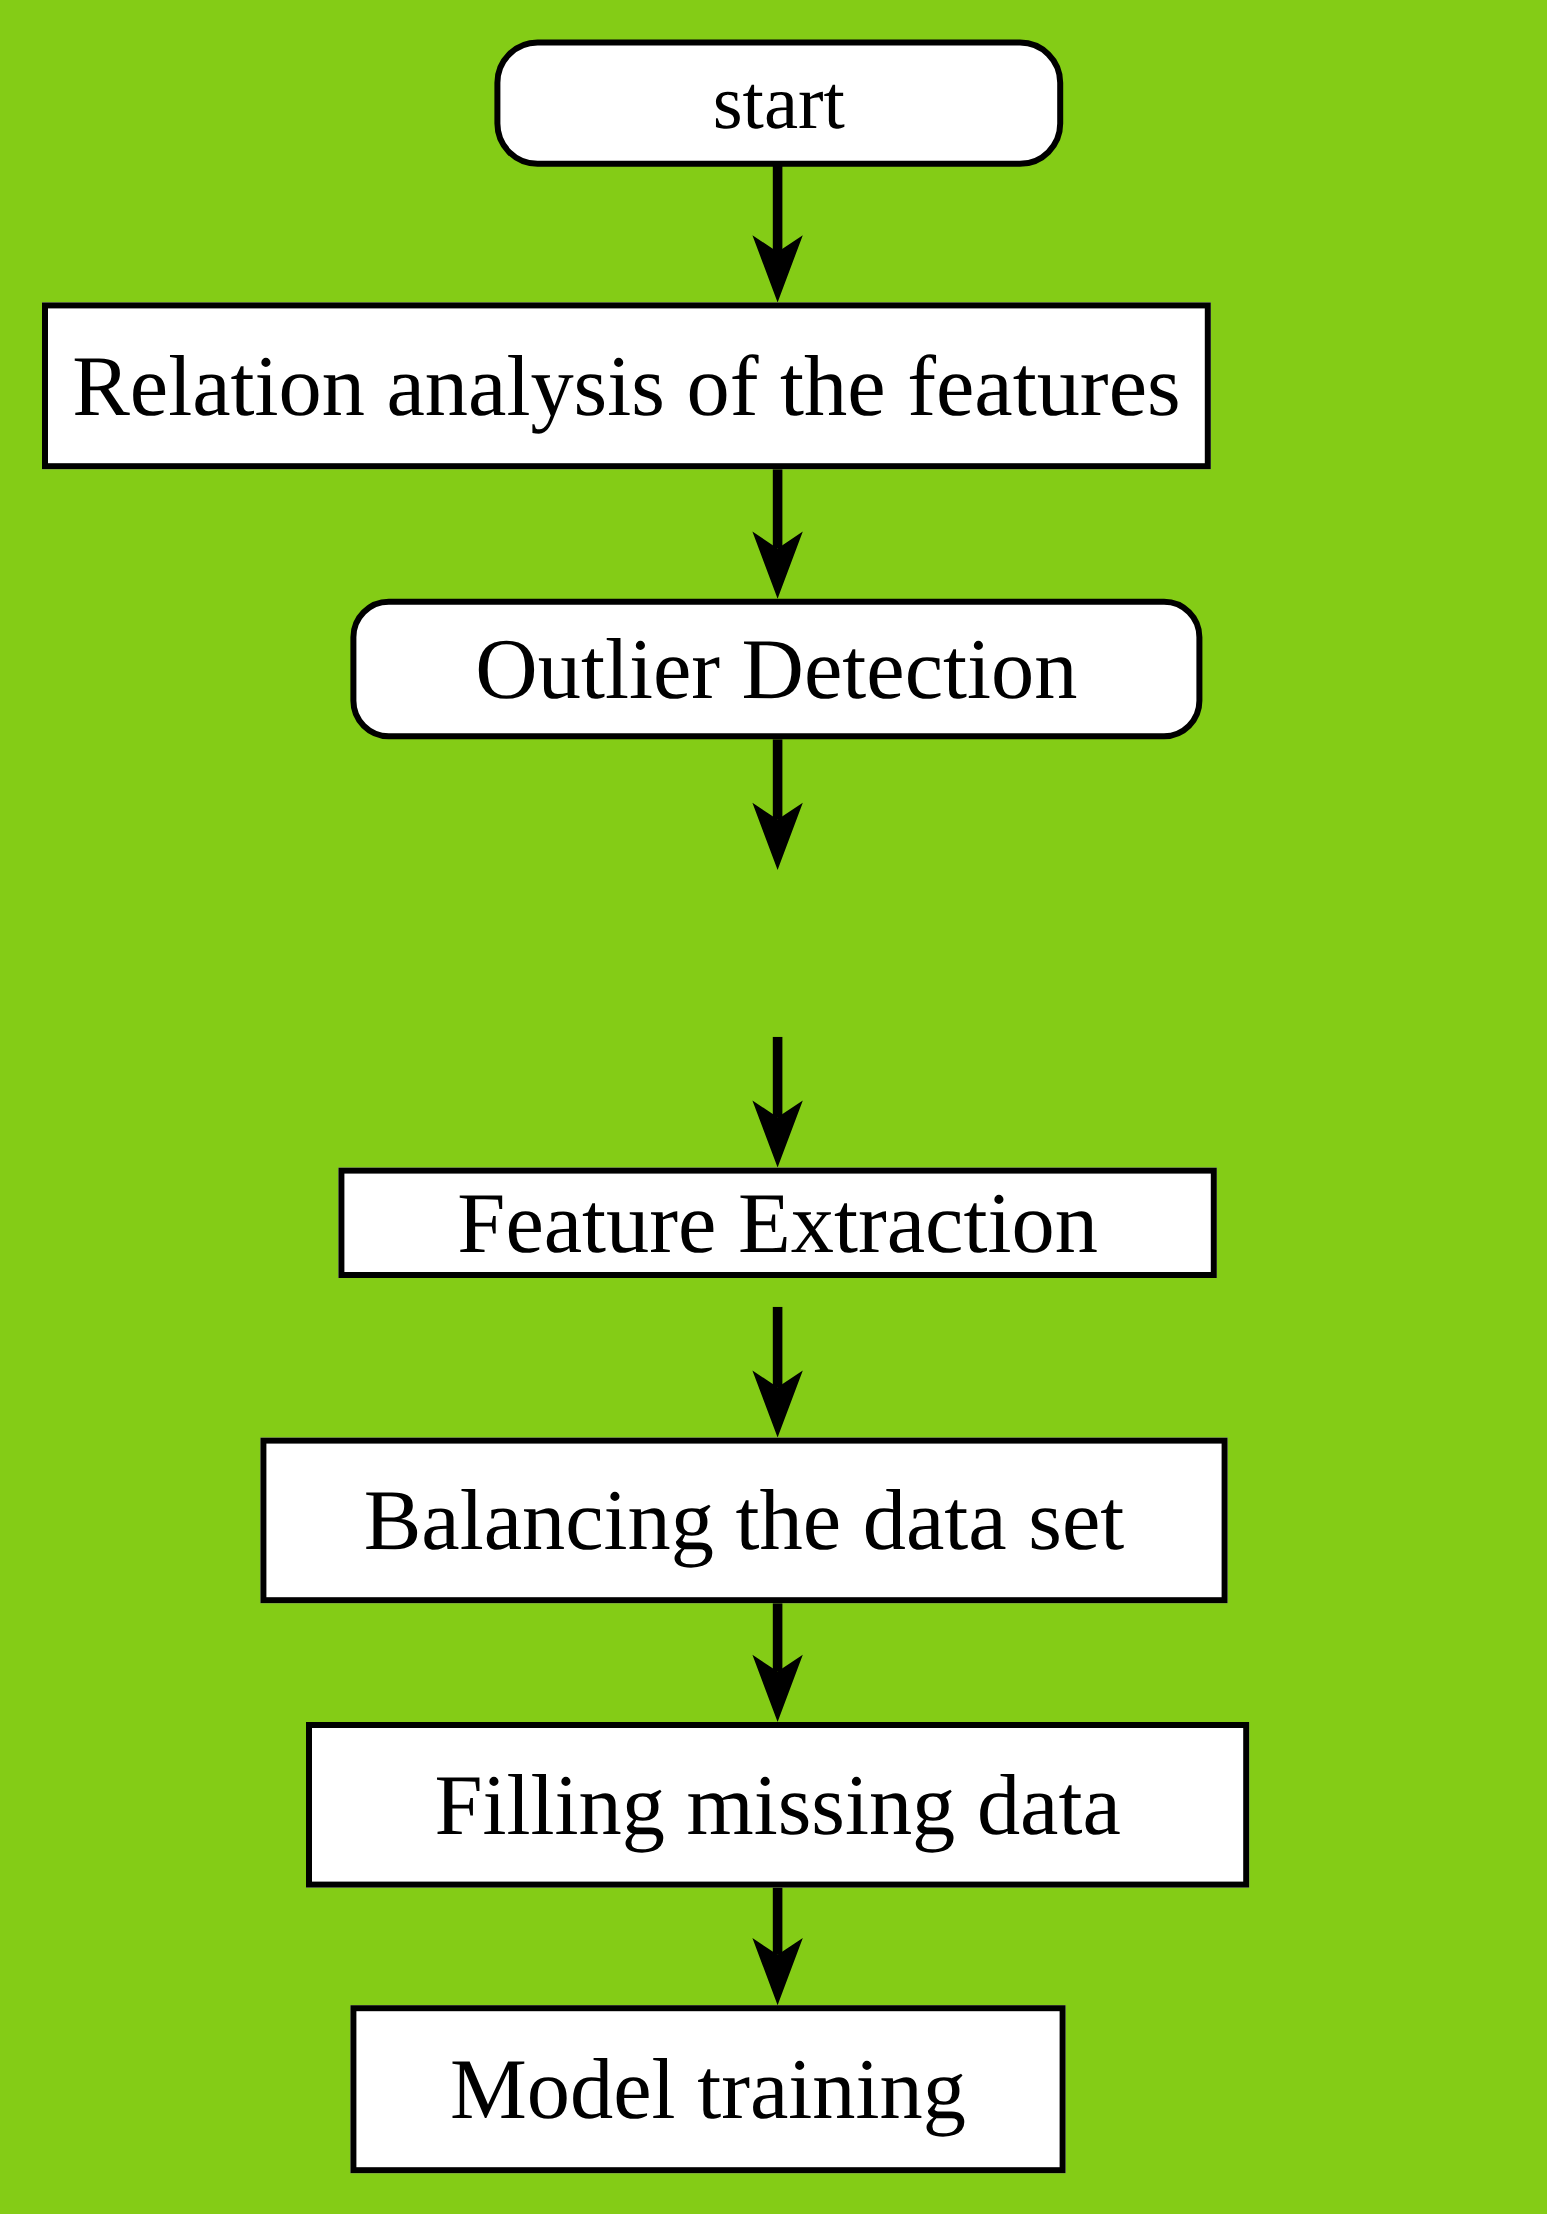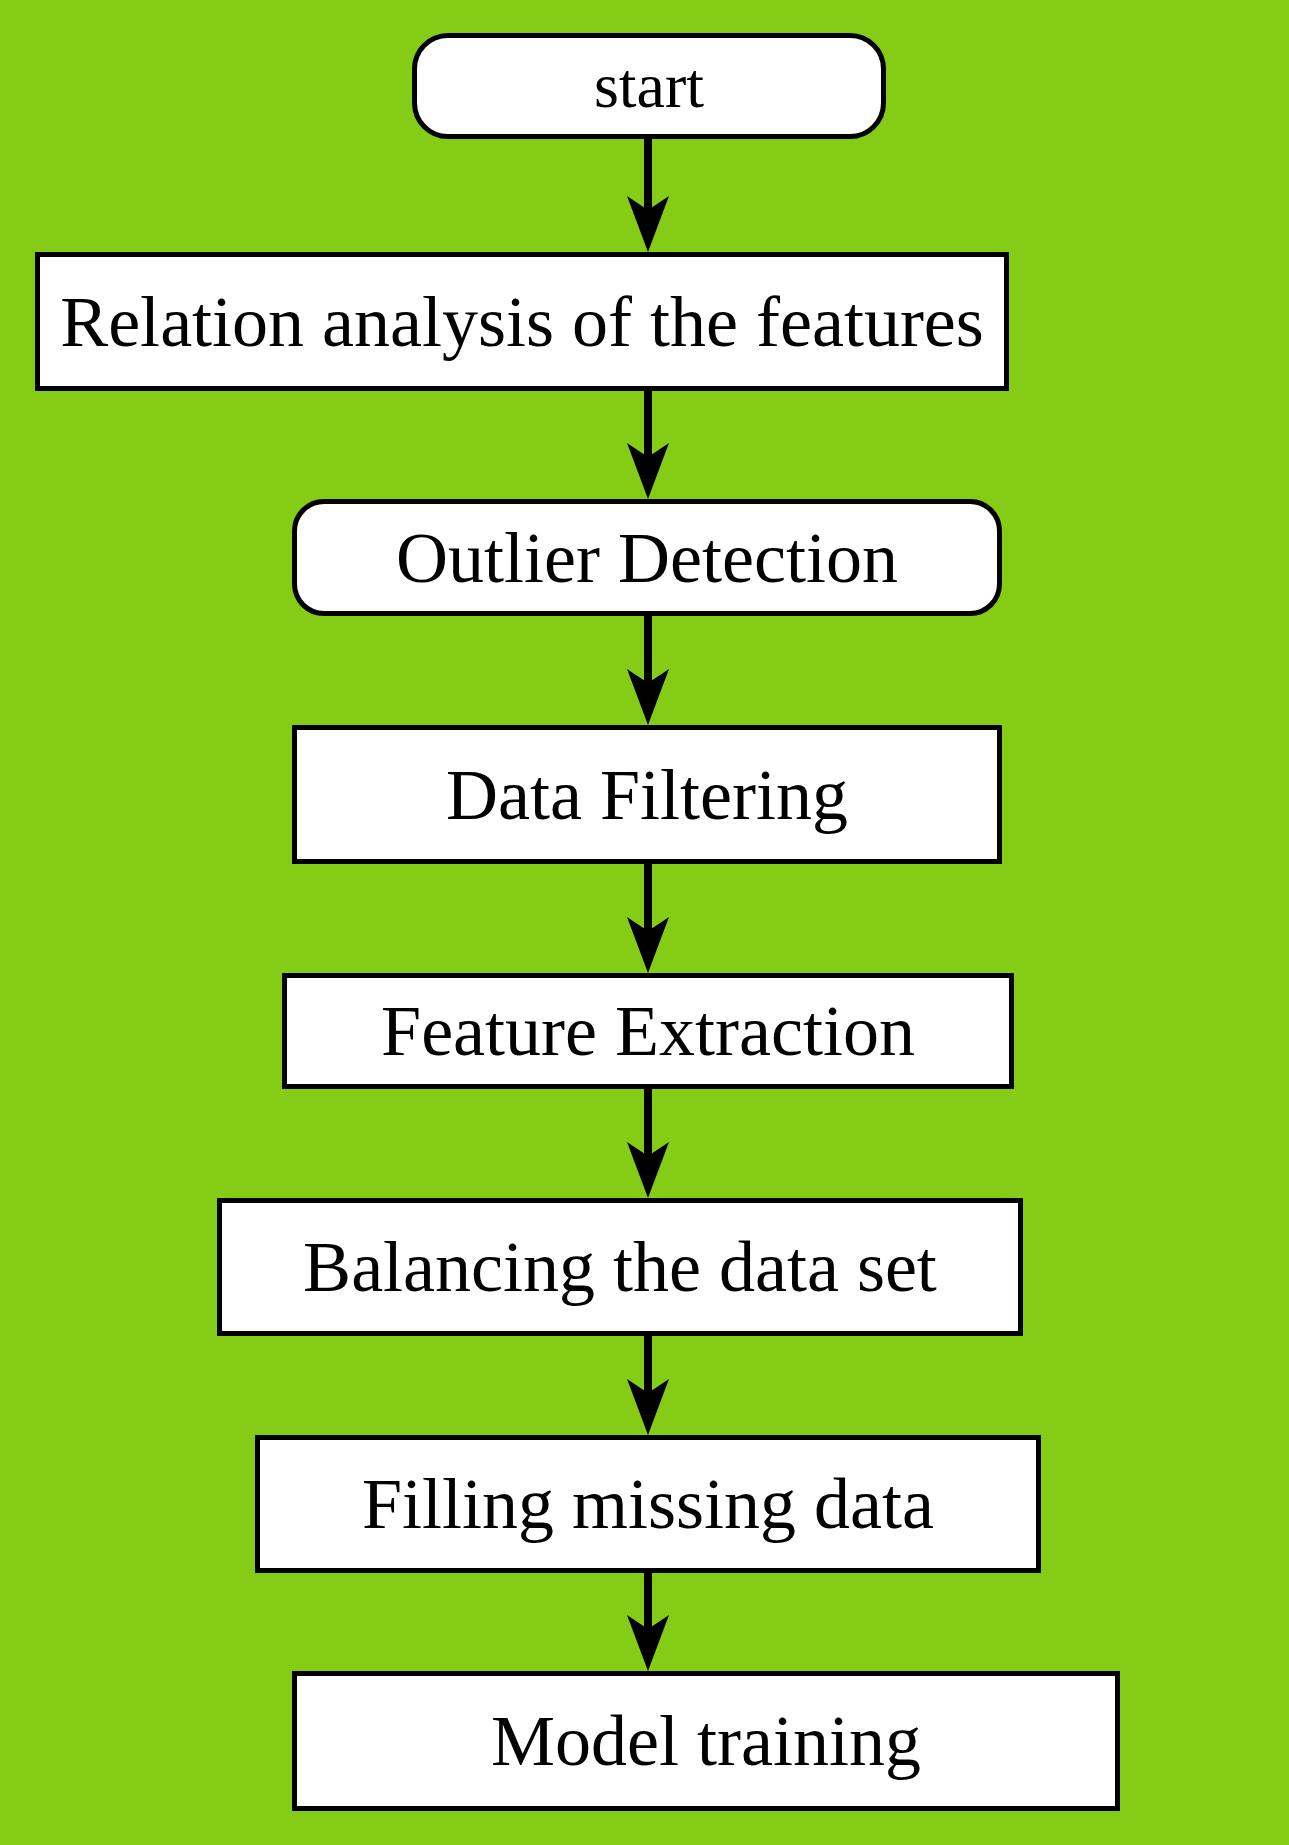--- a/index.html
+++ b/index.html
@@ -32,24 +32,24 @@
   
   #node-start {
     left: 412px; top: 33px; width: 474px; height: 106px;
     border-radius: 36px;
     font-size: 64px;
   }
   
   #node-relation   { left: 35px;  top: 252px;  width: 974px; height: 139px; font-size: 72px; }
   #node-outlier    { left: 292px; top: 499px;  width: 710px;  height: 117px; font-size: 72px; border-radius: 32px; }
   #node-filtering  { left: 292px; top: 725px;  width: 710px;  height: 139px; font-size: 72px; }
-  #node-extraction { left: 282px; top: 973px;  width: 732px;  height: 116px; font-size: 72px; }
+  #node-extraction { left: 282px; top: 973px;  width: 732px;  height: 92px; font-size: 72px; }
   #node-balancing  { left: 217px; top: 1198px; width: 806px;  height: 138px; font-size: 72px; }
   #node-missing    { left: 255px; top: 1435px; width: 786px;  height: 138px; font-size: 72px; }
-  #node-training   { left: 292px; top: 1671px; width: 828px;  height: 140px; font-size: 72px; text-align: right; }
+  #node-training   { left: 292px; top: 1671px; width: 596px;  height: 140px; font-size: 72px; text-align: right; }
 
   .flow-arrow {
     position: absolute;
     left: 624px;
     width: 48px;
     display: block;
   }
   #arrow-1 { top: 138px;  height: 114px; }
   #arrow-2 { top: 391px;  height: 108px; }
   #arrow-3 { top: 616px;  height: 109px; }
@@ -83,23 +83,20 @@
 
   <div class="node" id="node-outlier">
     <span class="label">Outlier Detection</span>
   </div>
 
   <svg class="flow-arrow" id="arrow-3" xmlns="http://www.w3.org/2000/svg" viewBox="0 0 48 109">
       <rect x="20" y="0" width="8" height="67" fill="#000000"></rect>
       <path d="M 24 109 L 3 53 L 24 67 L 45 53 Z" fill="#000000"></path>
     </svg>
 
-  <div class="node" id="node-filtering">
-    <span class="label">Data Filtering</span>
-  </div>
 
   <svg class="flow-arrow" id="arrow-4" xmlns="http://www.w3.org/2000/svg" viewBox="0 0 48 109">
       <rect x="20" y="0" width="8" height="67" fill="#000000"></rect>
       <path d="M 24 109 L 3 53 L 24 67 L 45 53 Z" fill="#000000"></path>
     </svg>
 
   <div class="node" id="node-extraction">
     <span class="label">Feature Extraction</span>
   </div>
 

